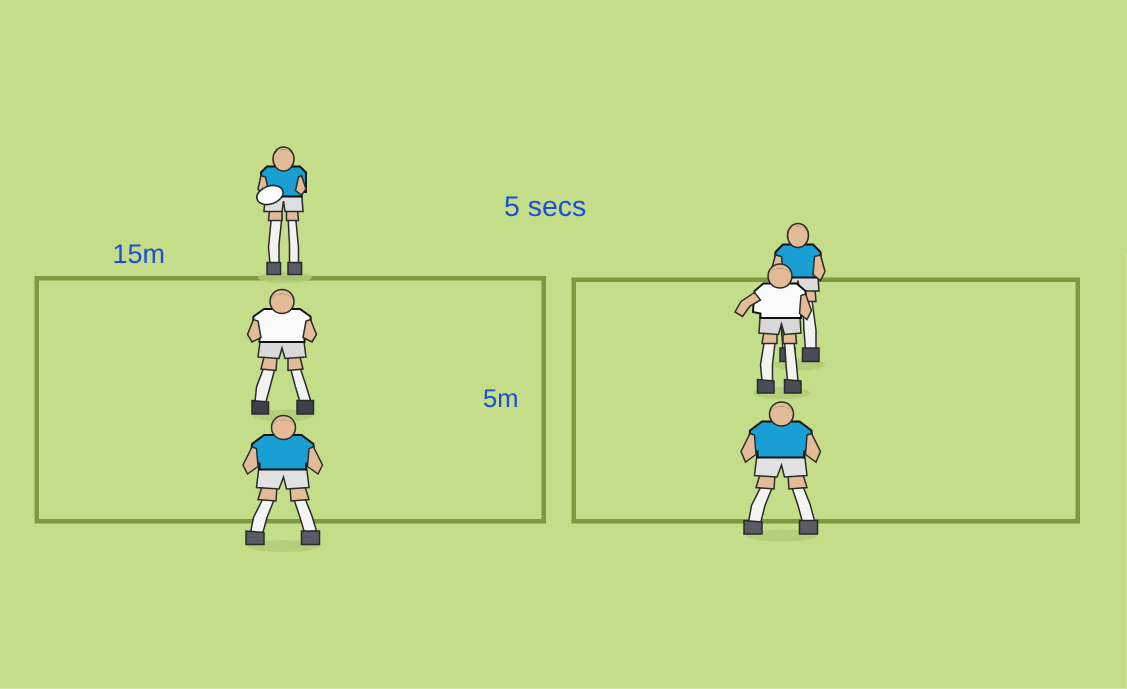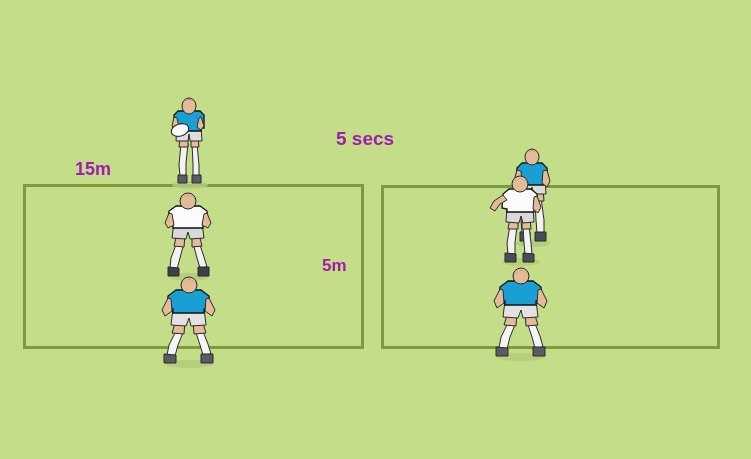--- a/index.html
+++ b/index.html
@@ -18,22 +18,22 @@
     box-sizing: border-box;
   }
   .grid-zone {
     position: absolute;
     box-sizing: border-box;
     border: 3px solid #7d9b3c;
     background: transparent;
   }
   .label {
     position: absolute;
-    font-weight: bold;
-    color: #a21caf;
+    font-weight: normal;
+    color: #1d4ed8;
     white-space: nowrap;
     letter-spacing: 0px;
   }
   .label-10m { font-size: 18px; left: 75px; top: 159px; }
   .label-5m  { font-size: 17px; left: 322px; top: 256px; }
   .label-secs{ font-size: 19px; left: 336px; top: 128px; }
 
   
   .player {
     position: absolute;

